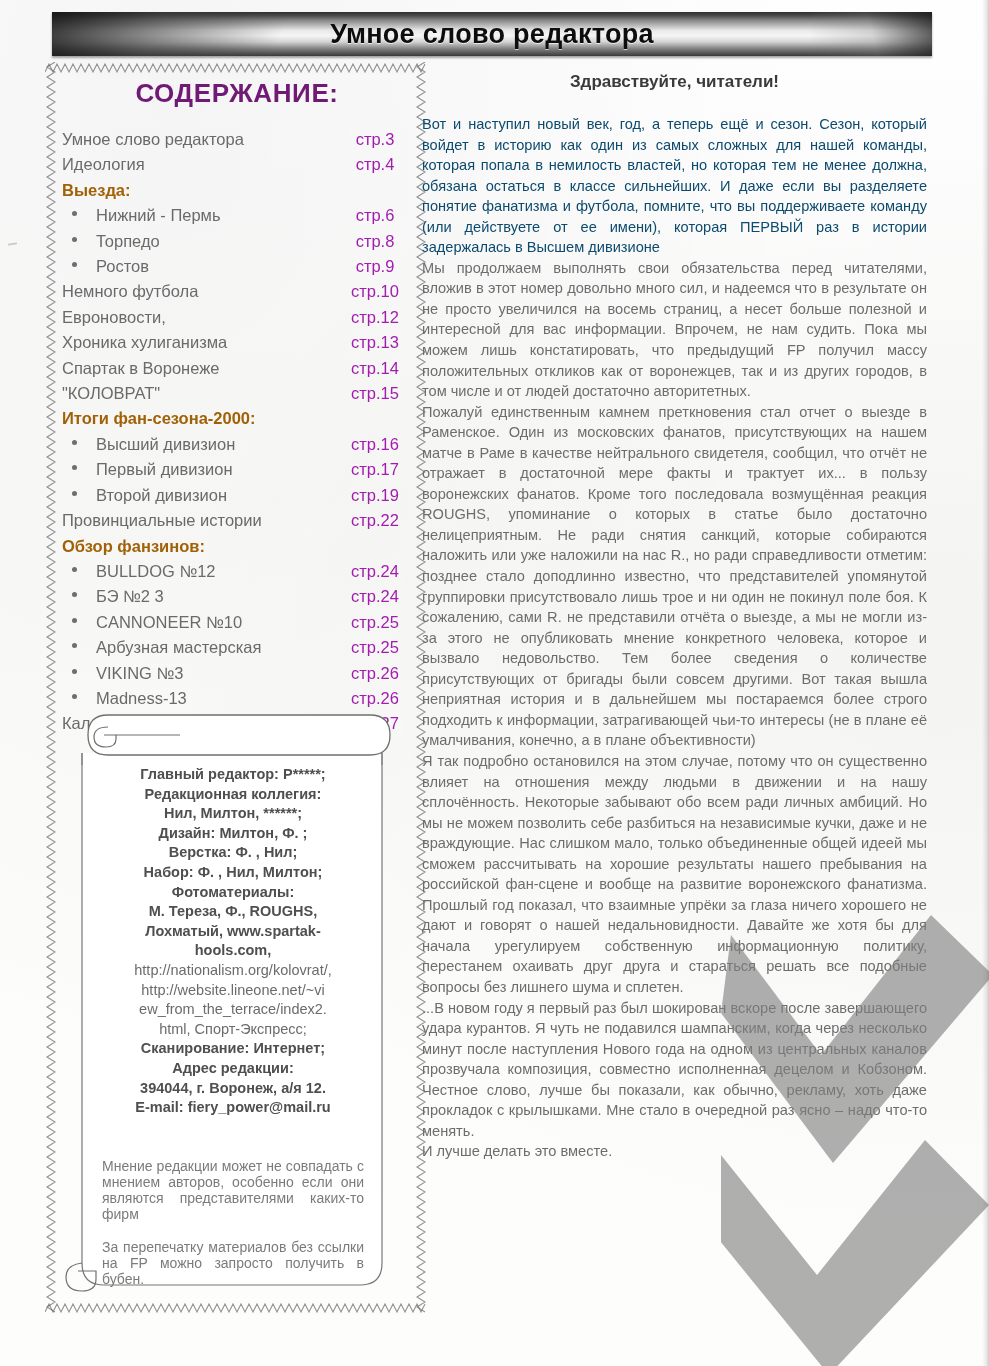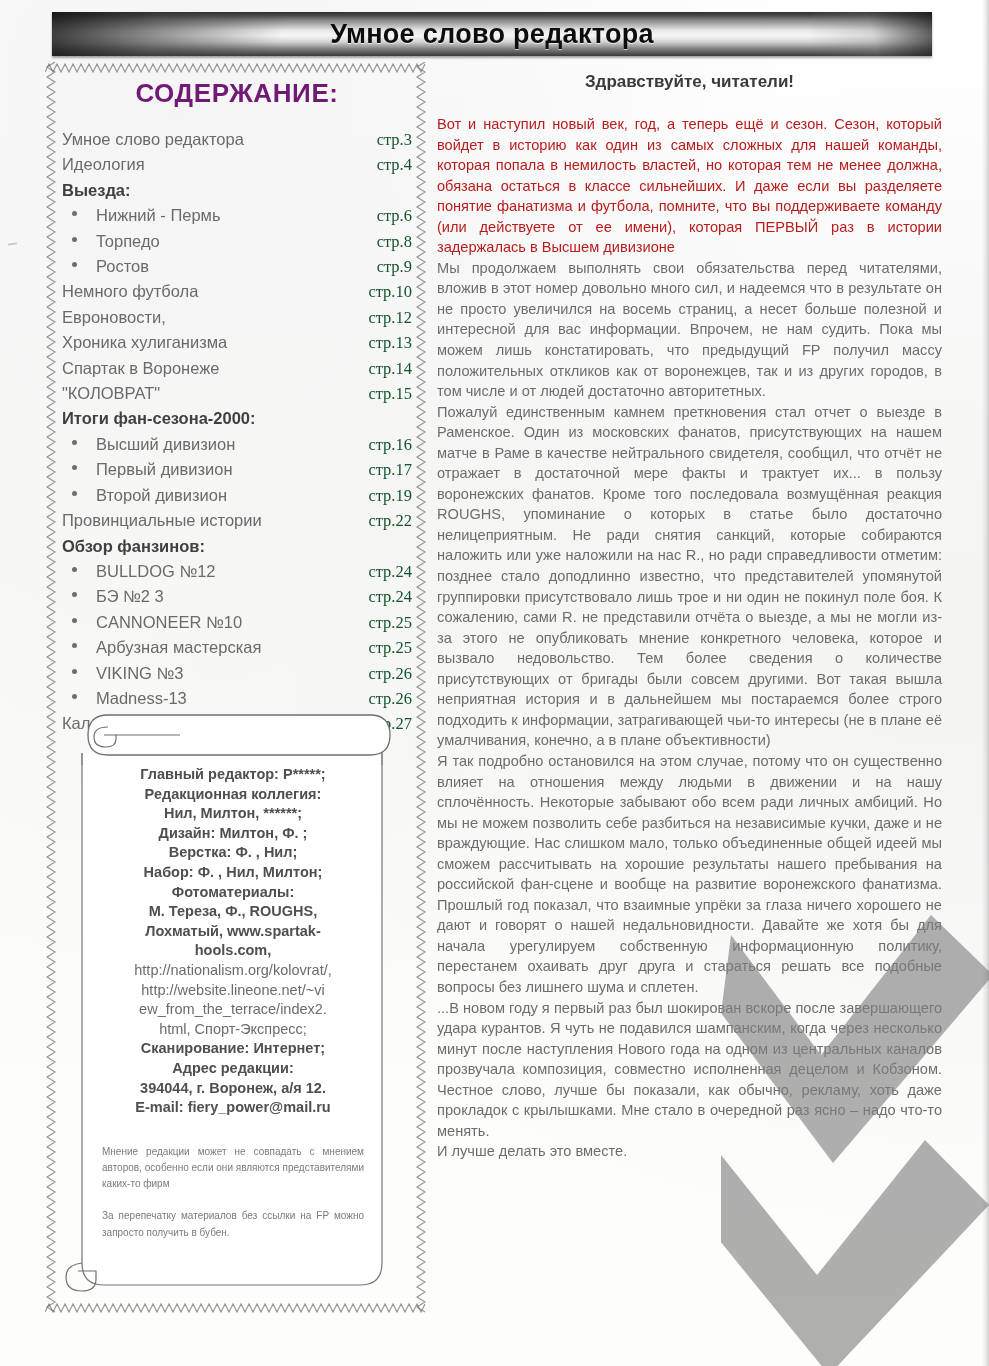--- a/index.html
+++ b/index.html
@@ -105,27 +105,26 @@
     font-size: 16.5px;
     line-height: 25.4px;
     color: #6a6a6a;
     white-space: nowrap;
   }
   .toc-label { flex: 0 0 auto; }
   .toc-spacer { flex: 1 1 auto; }
   .toc-page {
     flex: 0 0 auto;
     width: 74px;
-    text-align: right;
-    color: #14532d;
-    font-family: Liberation Serif, serif;
+    text-align: center;
+    color: #a21caf;
   }
   .toc-row.section .toc-label {
     font-weight: bold;
-    color: #404040;
+    color: #a16207;
   }
   .toc-row.bullet { padding-left: 0; gap: 32px; }
   .toc-row.bullet .toc-label { padding-left: 34px; position: relative; }
   .toc-row.bullet .toc-label::before {
     content: "";
     position: absolute;
     left: 10px;
     top: 8px;
     width: 5px; height: 5px;
     border-radius: 50%;
@@ -156,53 +155,53 @@
     color: #4f4f4f;
     font-weight: bold;
   }
   .credits .ln { display: block; }
   .credits .url {
     font-weight: normal;
     color: #6b6b6b;
     word-break: break-all;
   }
   .disclaimer {
-    margin-top: 26px;
-    font-size: 10px;
+    margin-top: 40px;
+    font-size: 14px;
     line-height: 16.2px;
     color: #7b7b7b;
     text-align: justify;
     padding: 0 4px;
   }
   .disclaimer p { margin: 0 0 16px 0; }
   .disclaimer p:last-child { margin-bottom: 0; }
 
   
   .article {
     position: absolute;
-    left: 437px;
+    left: 422px;
     top: 72px;
     width: 505px;
   }
   .article-heading {
     text-align: center;
     font-size: 17px;
     font-weight: bold;
     color: #3a3a3a;
     margin-bottom: 22px;
   }
   .article p {
     margin: 0;
     font-size: 14.6px;
     line-height: 20.55px;
     color: #6d6d6d;
     text-align: justify;
     text-justify: inter-word;
   }
-  .article p.first { color: #b91c1c; }
+  .article p.first { color: #0c4a6e; }
 
   
   .watermark {
     position: absolute;
     right: -62px;
     top: 905px;
     width: 330px;
     height: 470px;
     pointer-events: none;
     opacity: 0.62;

